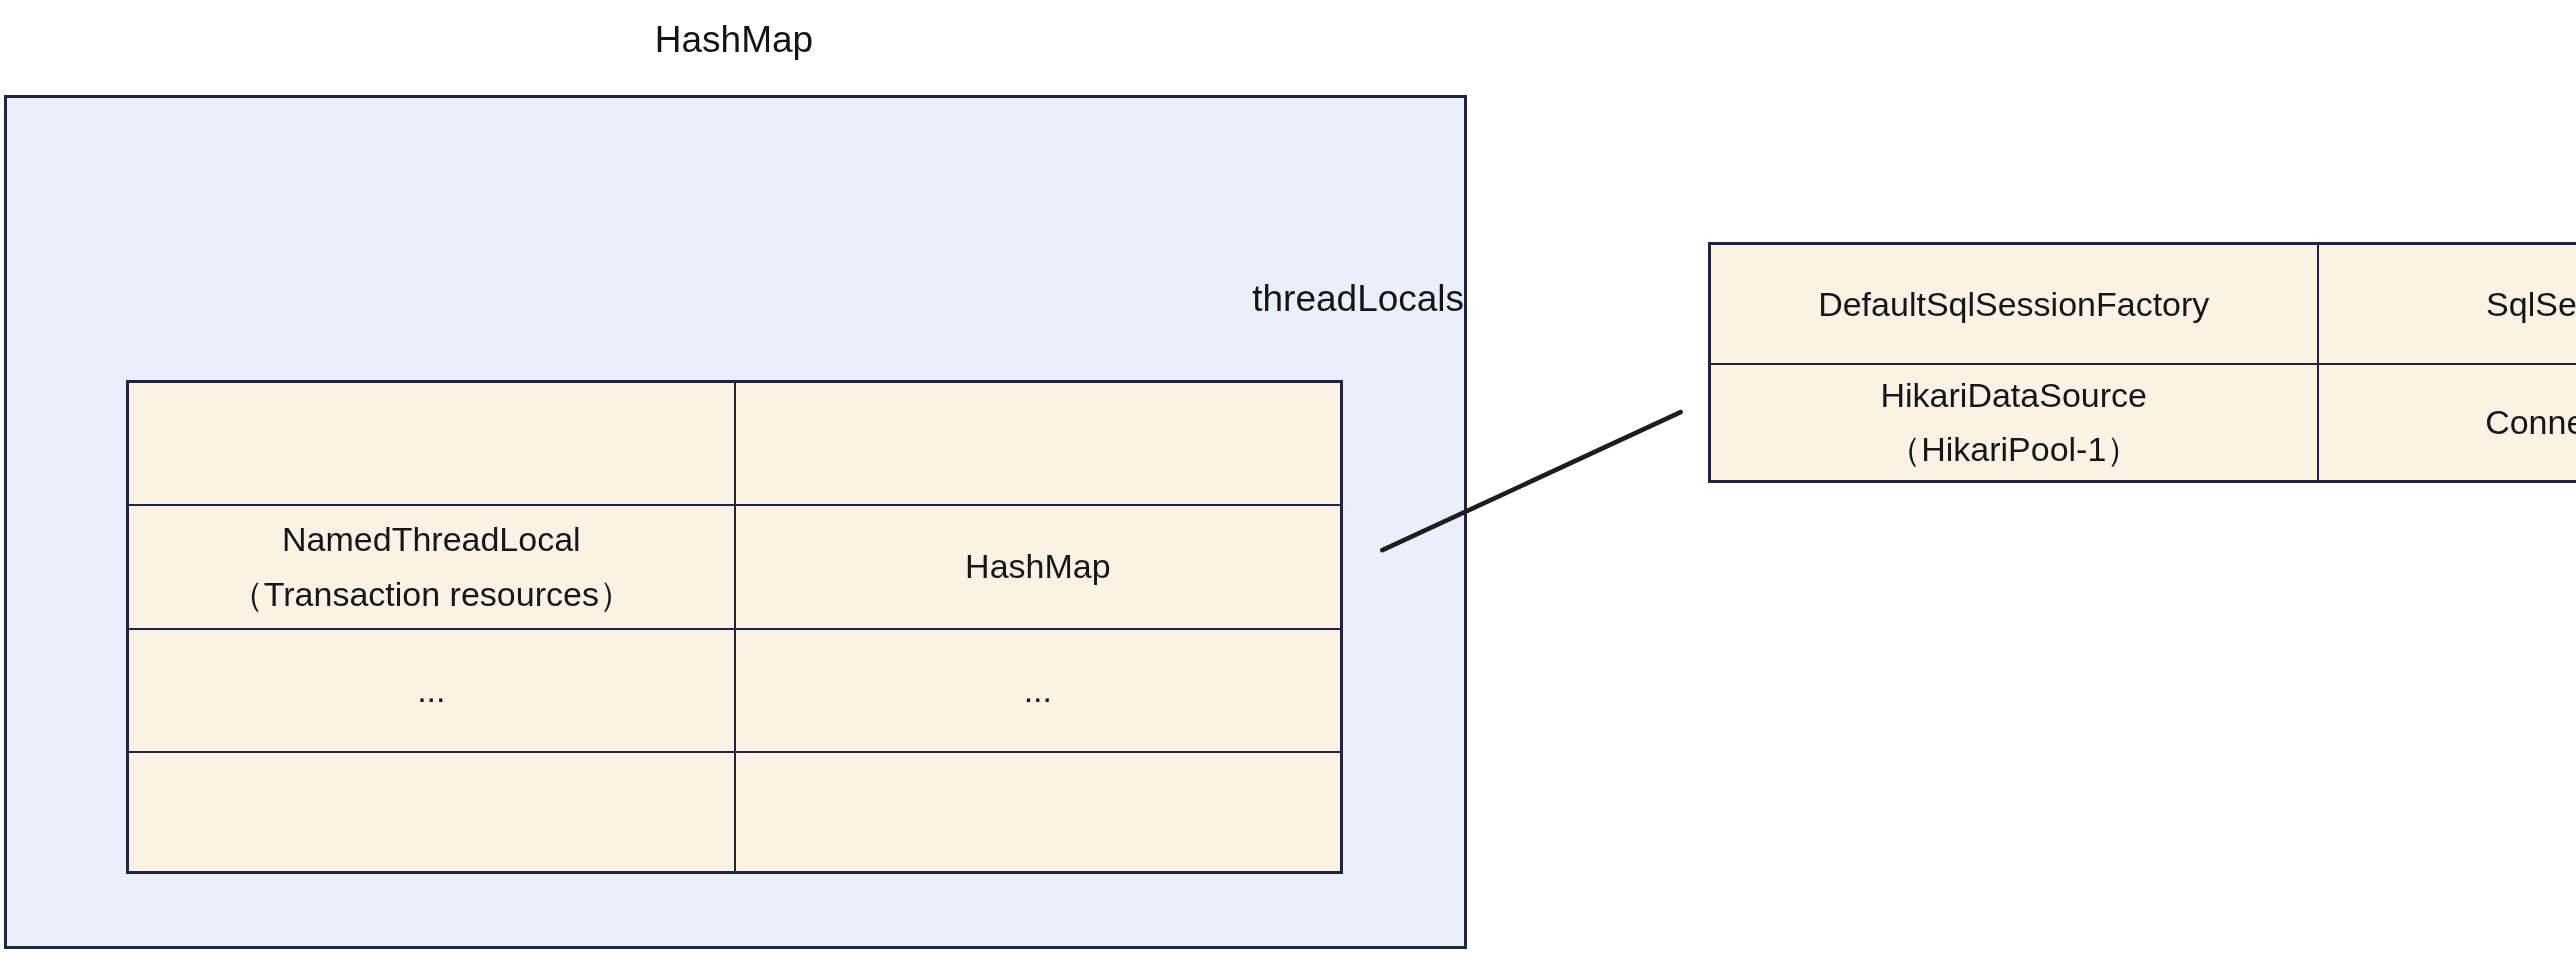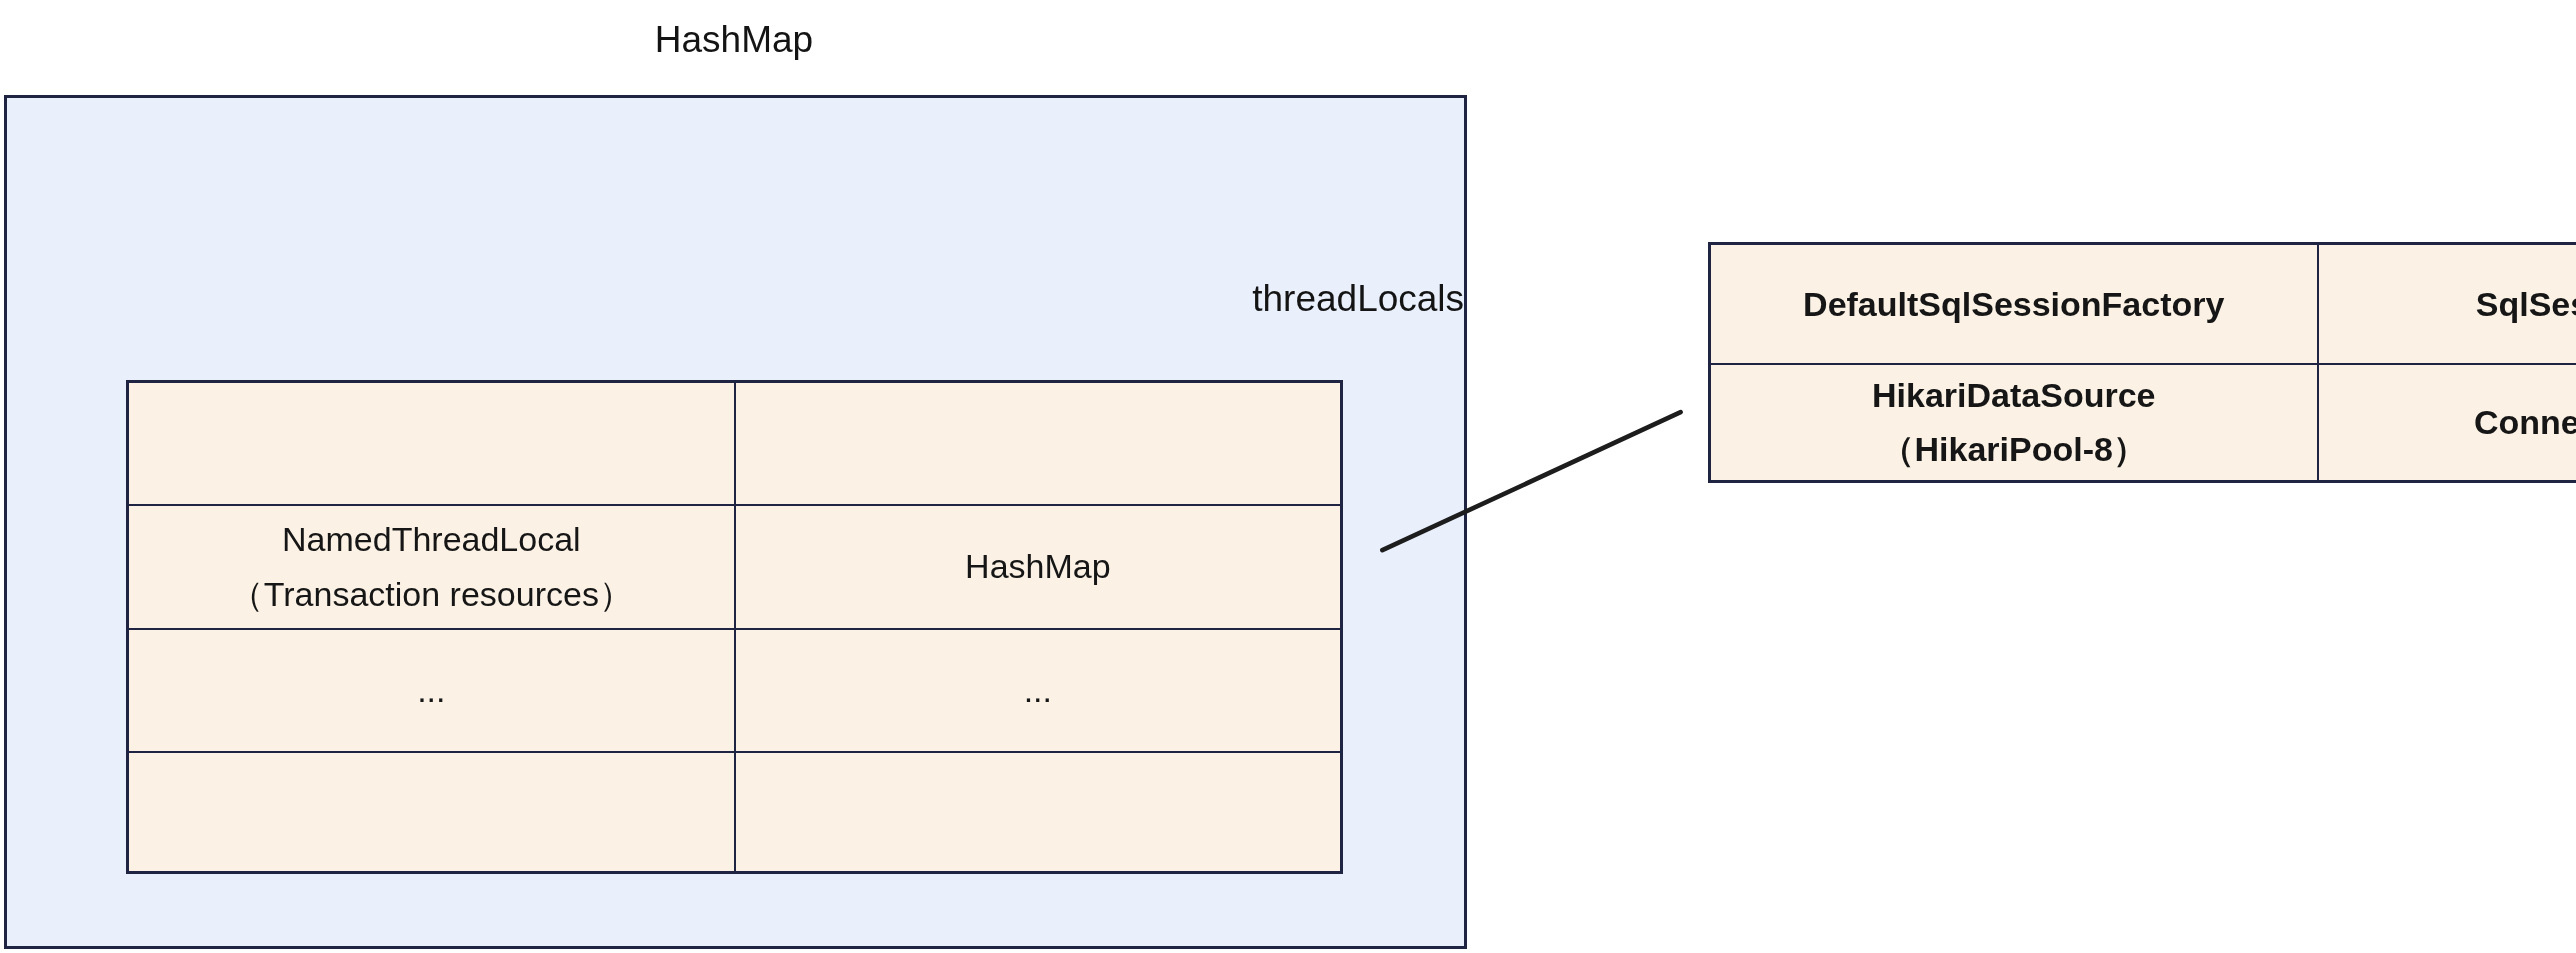--- a/index.html
+++ b/index.html
@@ -93,21 +93,21 @@
     pointer-events: none;
   }
 
   
   .holder-table {
     left: 1708px;
     top: 242px;
     width: 1216px;
     border: 3.6px solid #1e2442;
   }
-  .holder-table td { width: 608px; font-weight: bold; }
+  .holder-table td { width: 608px; }
   .holder-row-1 { height: 120px; }
   .holder-row-2 { height: 118px; }
   .text-red { color: #ec2b23; }
 
   .cell-line { display: block; }
 </style>
 </head>
 <body>
 
 <div class="canvas">
@@ -148,21 +148,21 @@
 
   <table class="diagram-table holder-table">
     <tbody>
         <tr class="holder-row-1">
       <td>DefaultSqlSessionFactory</td>
       <td>SqlSessionHolder</td>
     </tr>
     <tr class="holder-row-2">
       <td>
         <span class="cell-line">HikariDataSource</span>
-        <span class="cell-line">（HikariPool-8）</span>
+        <span class="cell-line">（HikariPool-1）</span>
       </td>
       <td class="text-red">ConnectionHolder</td>
     </tr>
   </tbody>
     </table>
 
 </div>
 
 
 </body></html>

